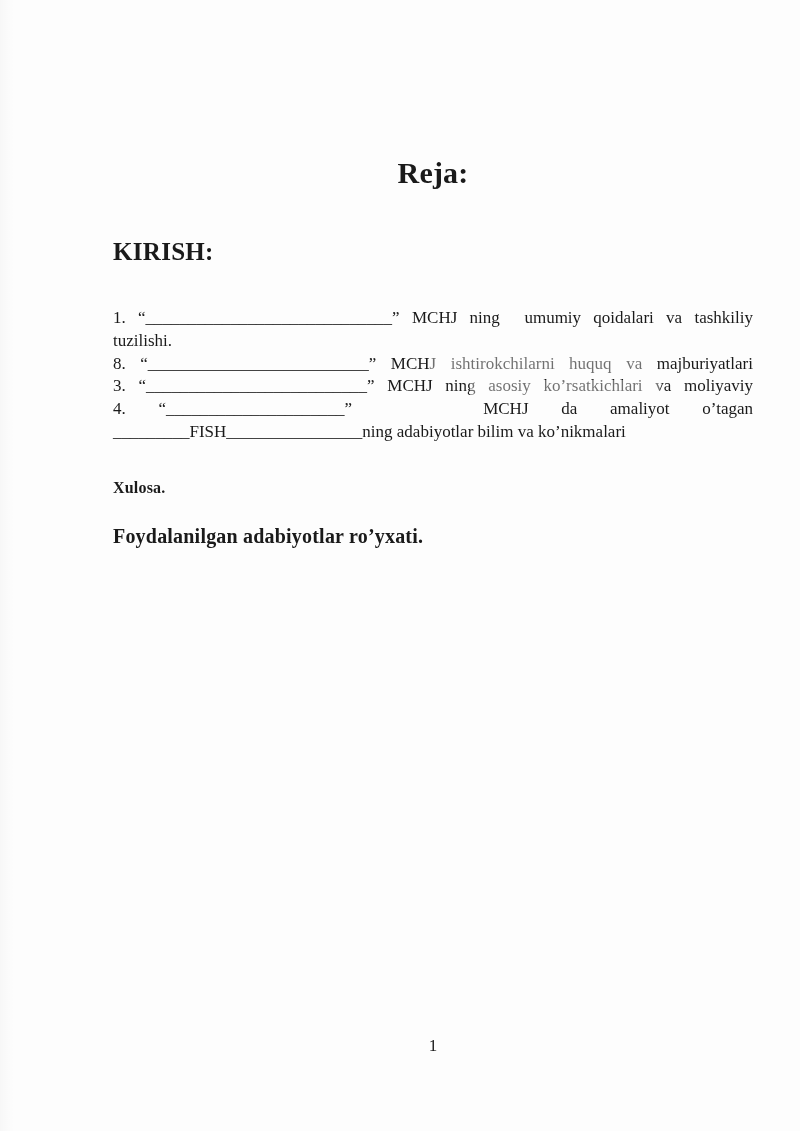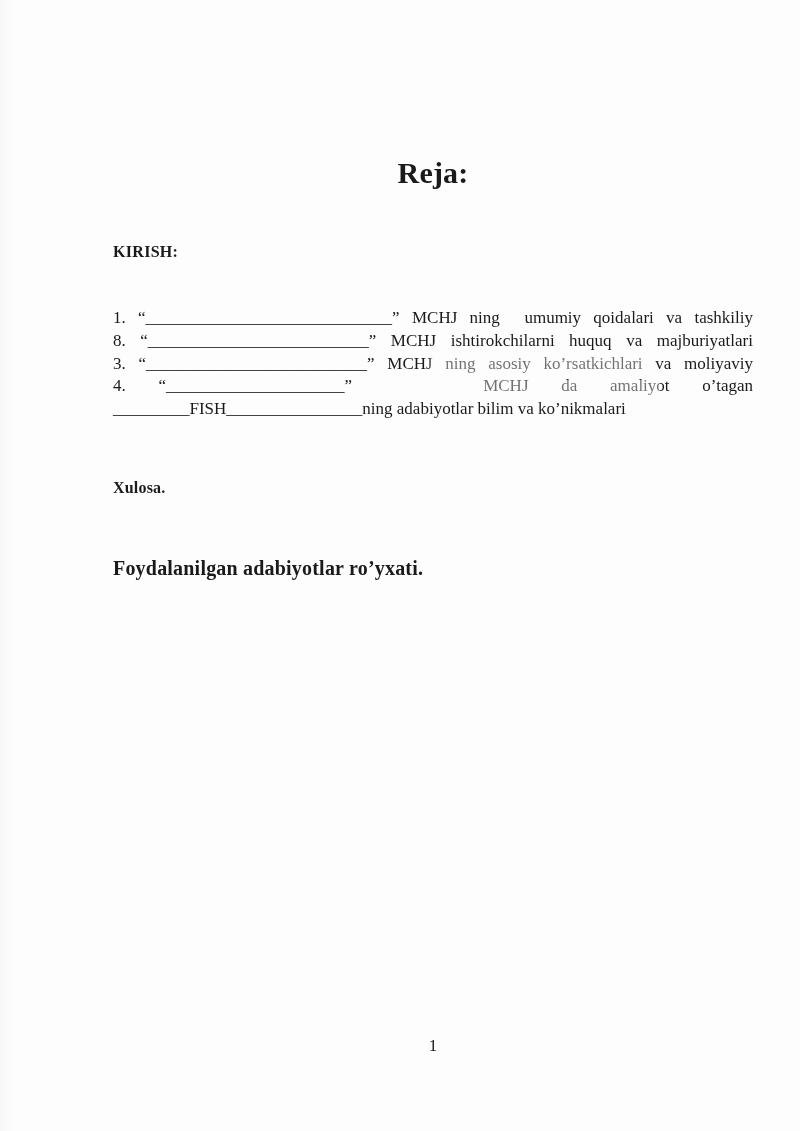--- a/index.html
+++ b/index.html
@@ -36,21 +36,21 @@
     letter-spacing: 0.2px;
   }
   .heading {
     position: absolute;
     left: 113px;
     font-weight: 700;
     white-space: nowrap;
   }
   .heading-kirish {
     top: 240px;
-    font-size: 16px;
+    font-size: 25px;
     line-height: 24px;
     letter-spacing: 0.3px;
   }
   .plan {
     position: absolute;
     top: 307px;
     left: 113px;
     width: 640px;
     font-size: 17px;
     line-height: 22.8px;
@@ -66,21 +66,20 @@
     top: 475px;
     font-size: 16px;
     line-height: 26px;
     letter-spacing: 0.2px;
   }
   .heading-refs {
     top: 523px;
     font-size: 20px;
     line-height: 26px;
     letter-spacing: 0.2px;
-    margin-top: 32px;
   }
   .page-number {
     position: absolute;
     top: 1035px;
     left: 113px;
     width: 640px;
     text-align: center;
     font-size: 17px;
     line-height: 22px;
   }
@@ -99,20 +98,21 @@
 <div class="page">
 
   <div class="edge-shade"></div>
 
   <div class="doc-title">Reja:</div>
 
   <div class="heading heading-kirish">KIRISH:</div>
 
   <div class="plan">
     <div class="plan-line stretch">1. “_____________________________” MCHJ ning &nbsp;umumiy qoidalari va tashkiliy</div>
+    <div class="plan-line">tuzilishi.</div>
     <div class="plan-line stretch">8. “__________________________” MCHJ ishtirokchilarni huquq va majburiyatlari</div>
     <div class="plan-line stretch">3. “__________________________” MCHJ ning asosiy ko’rsatkichlari va moliyaviy</div>
     <div class="plan-line stretch">4. “_____________________” &nbsp;&nbsp;&nbsp;MCHJ da amaliyot o’tagan</div>
     <div class="plan-line">_________FISH________________ning adabiyotlar bilim va ko’nikmalari</div>
   </div>
 
   <div class="heading heading-xulosa">Xulosa.</div>
 
   <div class="heading heading-refs">Foydalanilgan adabiyotlar ro’yxati.</div>
 

